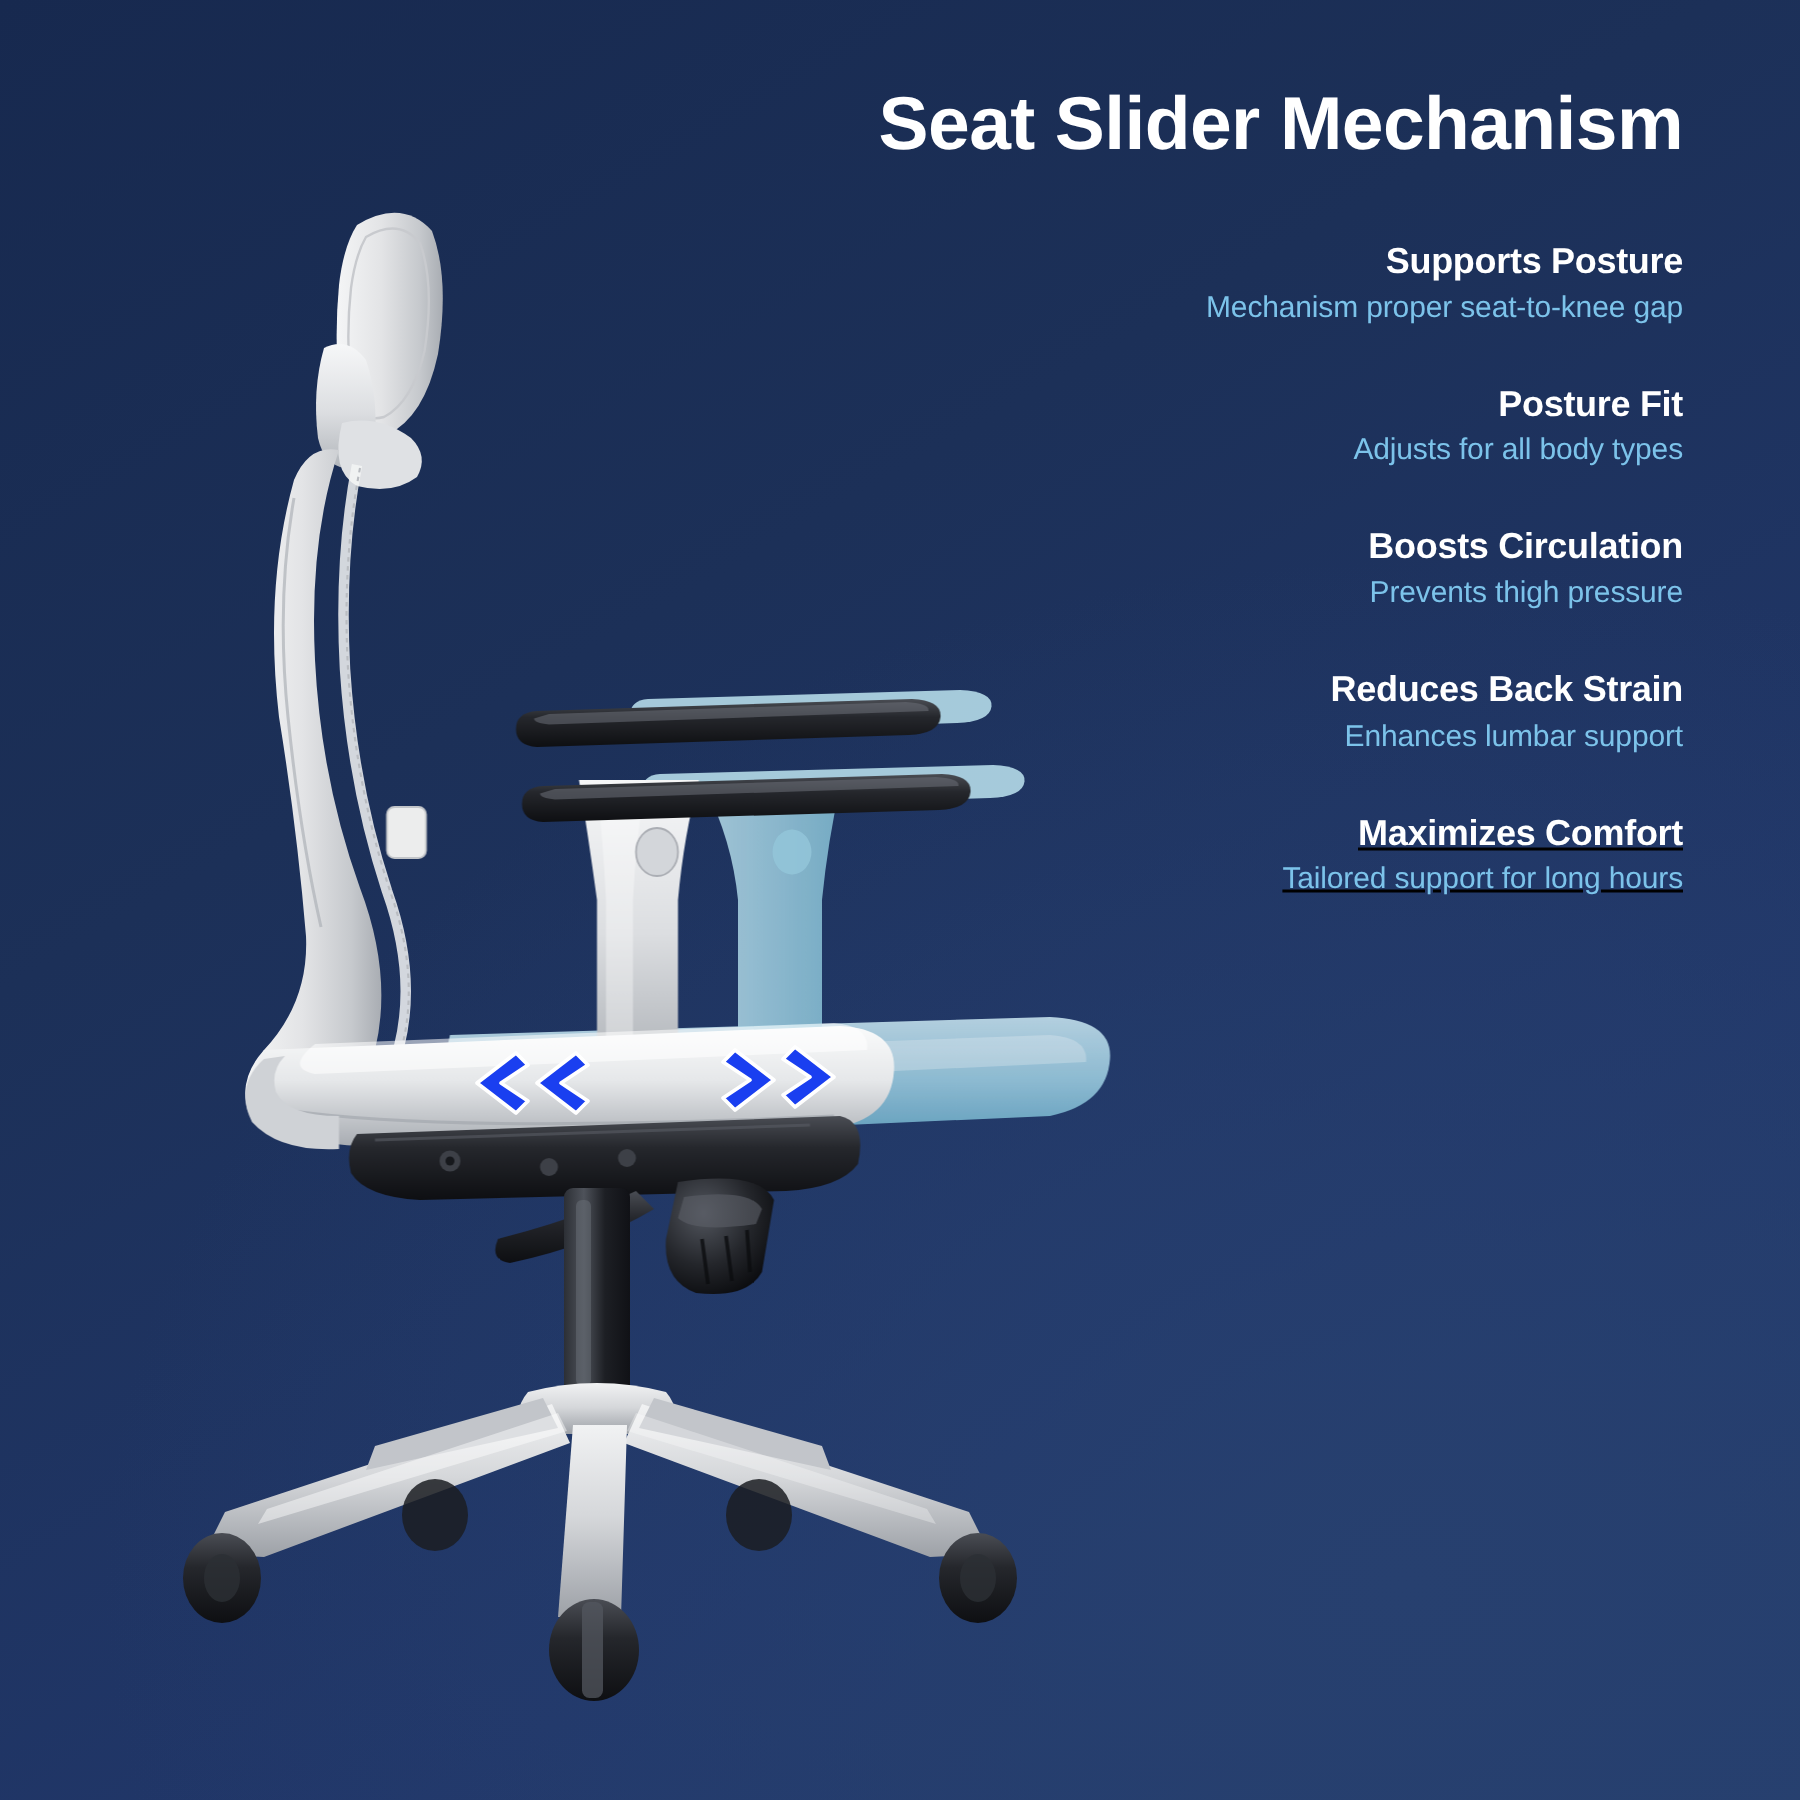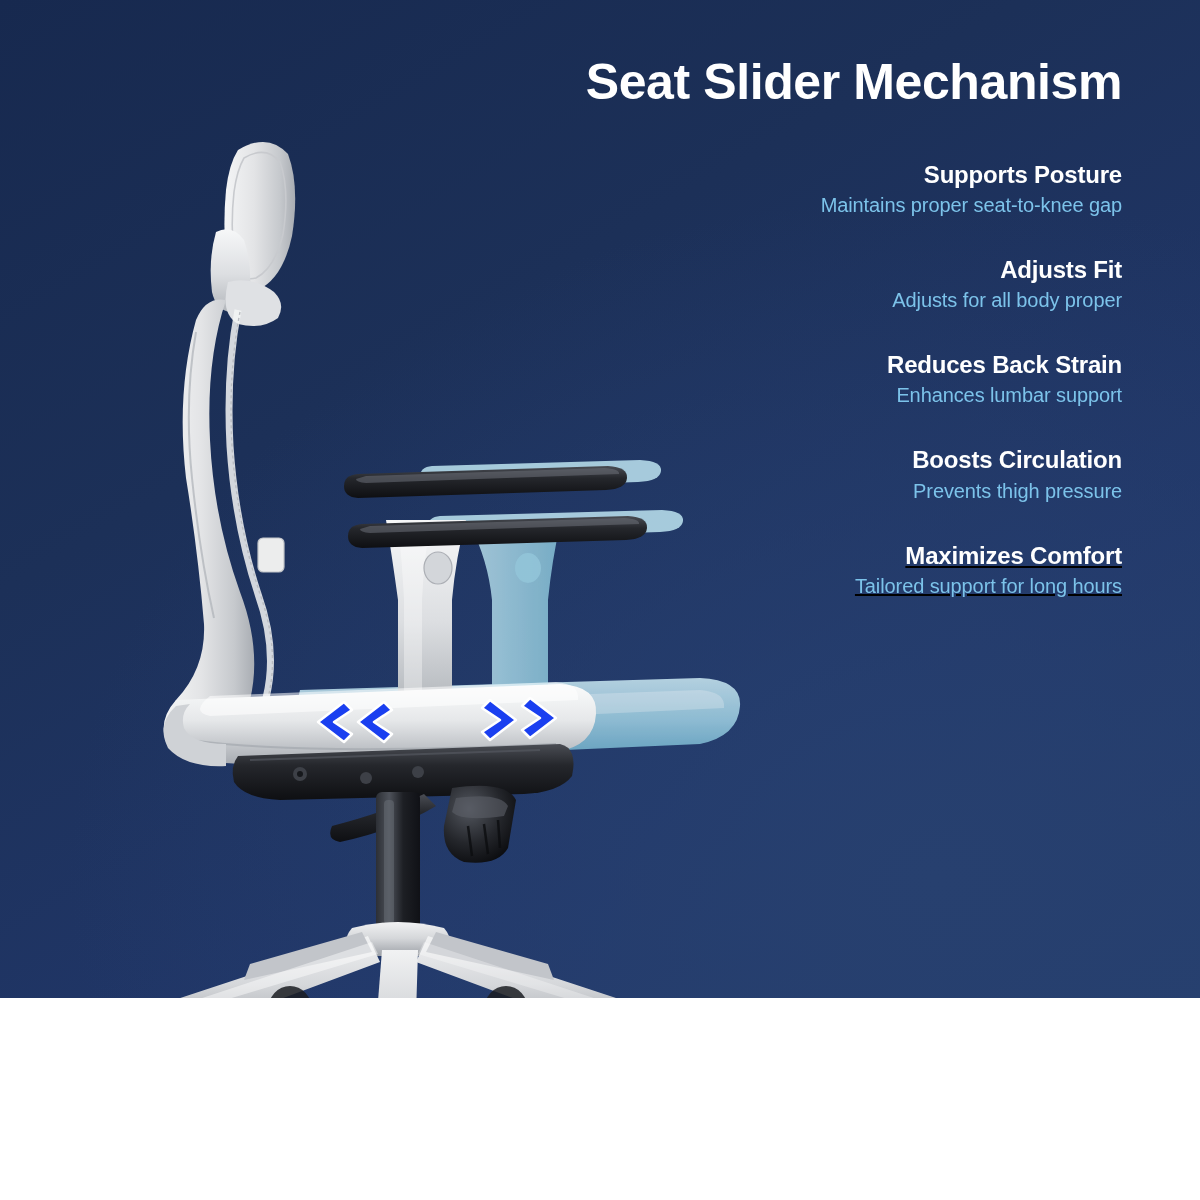--- a/index.html
+++ b/index.html
@@ -6,21 +6,21 @@
   * { margin:0; padding:0; box-sizing:border-box; }
 
   html, body {
     width:1200px; height:1200px;
     overflow:hidden;
     font-family:"Liberation Sans", sans-serif;
   }
 
   #infographic {
     position:relative;
-    width:1200px; height:998px;
+    width:1200px; height:1200px;
     background:
       radial-gradient(ellipse 1400px 1100px at 78% 88%, #27406f 0%, rgba(39,64,111,0) 62%),
       linear-gradient(150deg, #17294f 0%, #1c3058 35%, #21376a 72%, #26406f 100%);
     overflow:hidden;
   }
 
   
   .text-panel {
     position:absolute;
     top:56px; right:78px;
@@ -292,37 +292,37 @@
       </g>
     </svg>
   </div>
 
   <div class="text-panel">
 
     <h1 class="main-title">Seat Slider Mechanism</h1>
 
     <div class="feature">
       <div class="feature-title">Supports Posture</div>
-      <div class="feature-sub">Maintains proper seat-to-knee gap</div>
-    </div>
-
-    <div class="feature">
-      <div class="feature-title">Adjusts Fit</div>
-      <div class="feature-sub">Adjusts for all body proper</div>
+      <div class="feature-sub">Mechanism proper seat-to-knee gap</div>
+    </div>
+
+    <div class="feature">
+      <div class="feature-title">Posture Fit</div>
+      <div class="feature-sub">Adjusts for all body types</div>
+    </div>
+
+    <div class="feature">
+      <div class="feature-title">Boosts Circulation</div>
+      <div class="feature-sub">Prevents thigh pressure</div>
     </div>
 
     <div class="feature">
       <div class="feature-title">Reduces Back Strain</div>
       <div class="feature-sub">Enhances lumbar support</div>
     </div>
 
     <div class="feature">
-      <div class="feature-title">Boosts Circulation</div>
-      <div class="feature-sub">Prevents thigh pressure</div>
-    </div>
-
-    <div class="feature">
       <div class="feature-title">Maximizes Comfort</div>
       <div class="feature-sub">Tailored support for long hours</div>
     </div>
 
   </div>
 </div>
 
 </body></html>

